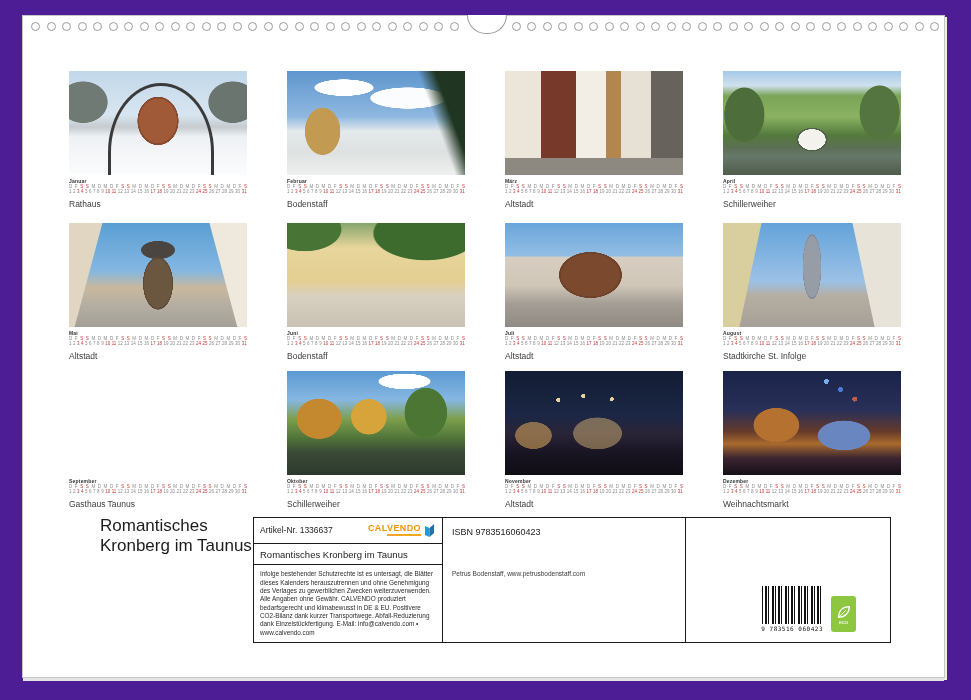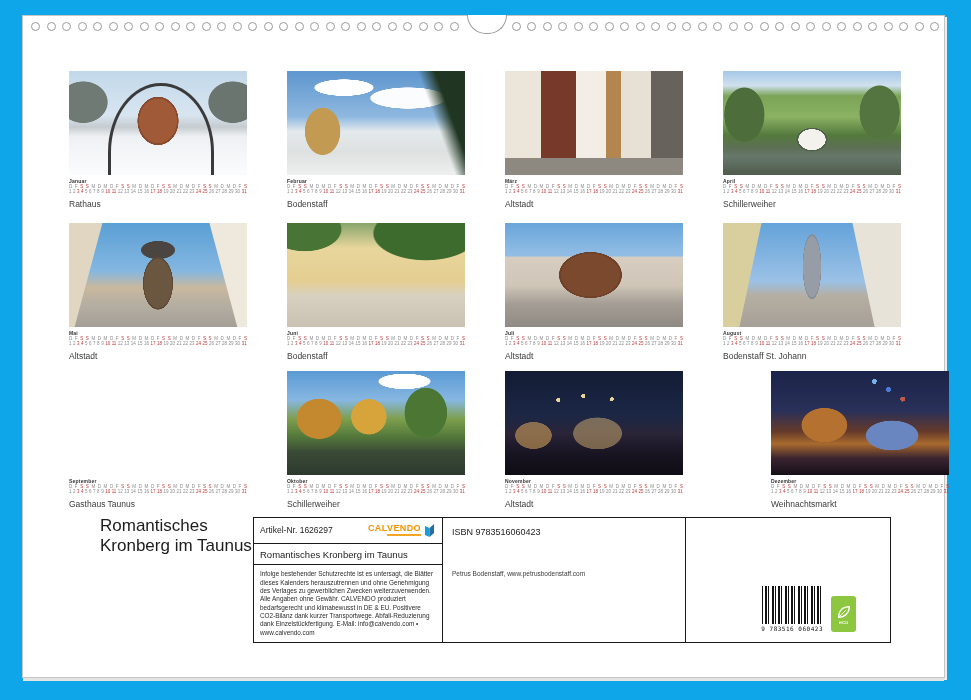--- a/index.html
+++ b/index.html
@@ -1,16 +1,16 @@
 <!DOCTYPE html>
 <html><head>
 <meta charset="utf-8">
 <style>
   html,body{margin:0;padding:0;background:#ffffff;font-family:"Liberation Sans",sans-serif;}
-  #canvas{position:relative;width:971px;height:700px;background:#0ea5e9;overflow:hidden;}
+  #canvas{position:relative;width:971px;height:700px;background:#4c1d95;overflow:hidden;}
   
   #sheet{position:absolute;left:22px;top:15px;width:921px;height:661px;background:#fff;
          border:1px solid #c6c6c6;box-shadow:0 4px 0 -1px #e4e4e4, 2px 2px 0 0 #eee;}
   
   .hole{position:absolute;top:6px;width:7px;height:7px;border:1px solid #9a9a9a;border-radius:50%;background:#fff;}
   .cutout{position:absolute;left:444px;top:-1px;width:38px;height:18px;background:#fff;
           border:1px solid #9a9a9a;border-top:none;border-radius:0 0 40px 40px;}
   
   .cell{position:absolute;width:178px;}
   .photo{width:178px;height:104px;}
@@ -707,21 +707,21 @@
               <span class="wknd">24</span>
               <span class="wknd">25</span>
               <span>26</span>
               <span>27</span>
               <span>28</span>
               <span>29</span>
               <span>30</span>
               <span class="wknd">31</span>
             </div>
     </div>
-    <div class="caption">Bodenstaff St. Johann</div>
+    <div class="caption">Stadtkirche St. Infolge</div>
   </div>
 
   <div class="cell" style="left: 46px; top: 355px;">
     <div class="photo m9"></div>
     <div class="mini-cal">
       <div class="mc-label">September</div>
       <div class="mc-row mc-weekdays">
               <span>D</span>
               <span>F</span>
               <span class="wknd">S</span>
@@ -932,21 +932,21 @@
               <span>27</span>
               <span>28</span>
               <span>29</span>
               <span>30</span>
               <span class="wknd">31</span>
             </div>
     </div>
     <div class="caption">Altstadt</div>
   </div>
 
-  <div class="cell" style="left: 700px; top: 355px; margin-left: 48px;">
+  <div class="cell" style="left: 700px; top: 355px;">
     <div class="photo m12"></div>
     <div class="mini-cal">
       <div class="mc-label">Dezember</div>
       <div class="mc-row mc-weekdays">
               <span>D</span>
               <span>F</span>
               <span class="wknd">S</span>
               <span class="wknd">S</span>
               <span>M</span>
               <span>D</span>
@@ -1013,21 +1013,21 @@
     <div class="caption">Weihnachtsmarkt</div>
   </div>
 </div>
 
     <div id="big-title">Romantisches
 Kronberg im Taunus</div>
 
     <div id="info-table">
       <div class="col col1">
         <div class="rowA">
-          <span class="artikel">Artikel-Nr. 1626297</span>
+          <span class="artikel">Artikel-Nr. 1336637</span>
           <span class="brand">
             <span class="brand-text">
               <span class="brand-name">CALVENDO</span>
               <span class="brand-tagline"></span>
             </span>
             <svg width="13" height="15" viewBox="0 0 20 22">
               <path d="M3 4 L10 7 L10 21 L3 18 Z" fill="#1d9bd7"></path>
               <path d="M17 1 L10 7 L10 21 L17 15 Z" fill="#2b6ca3"></path>
             </svg>
           </span>

